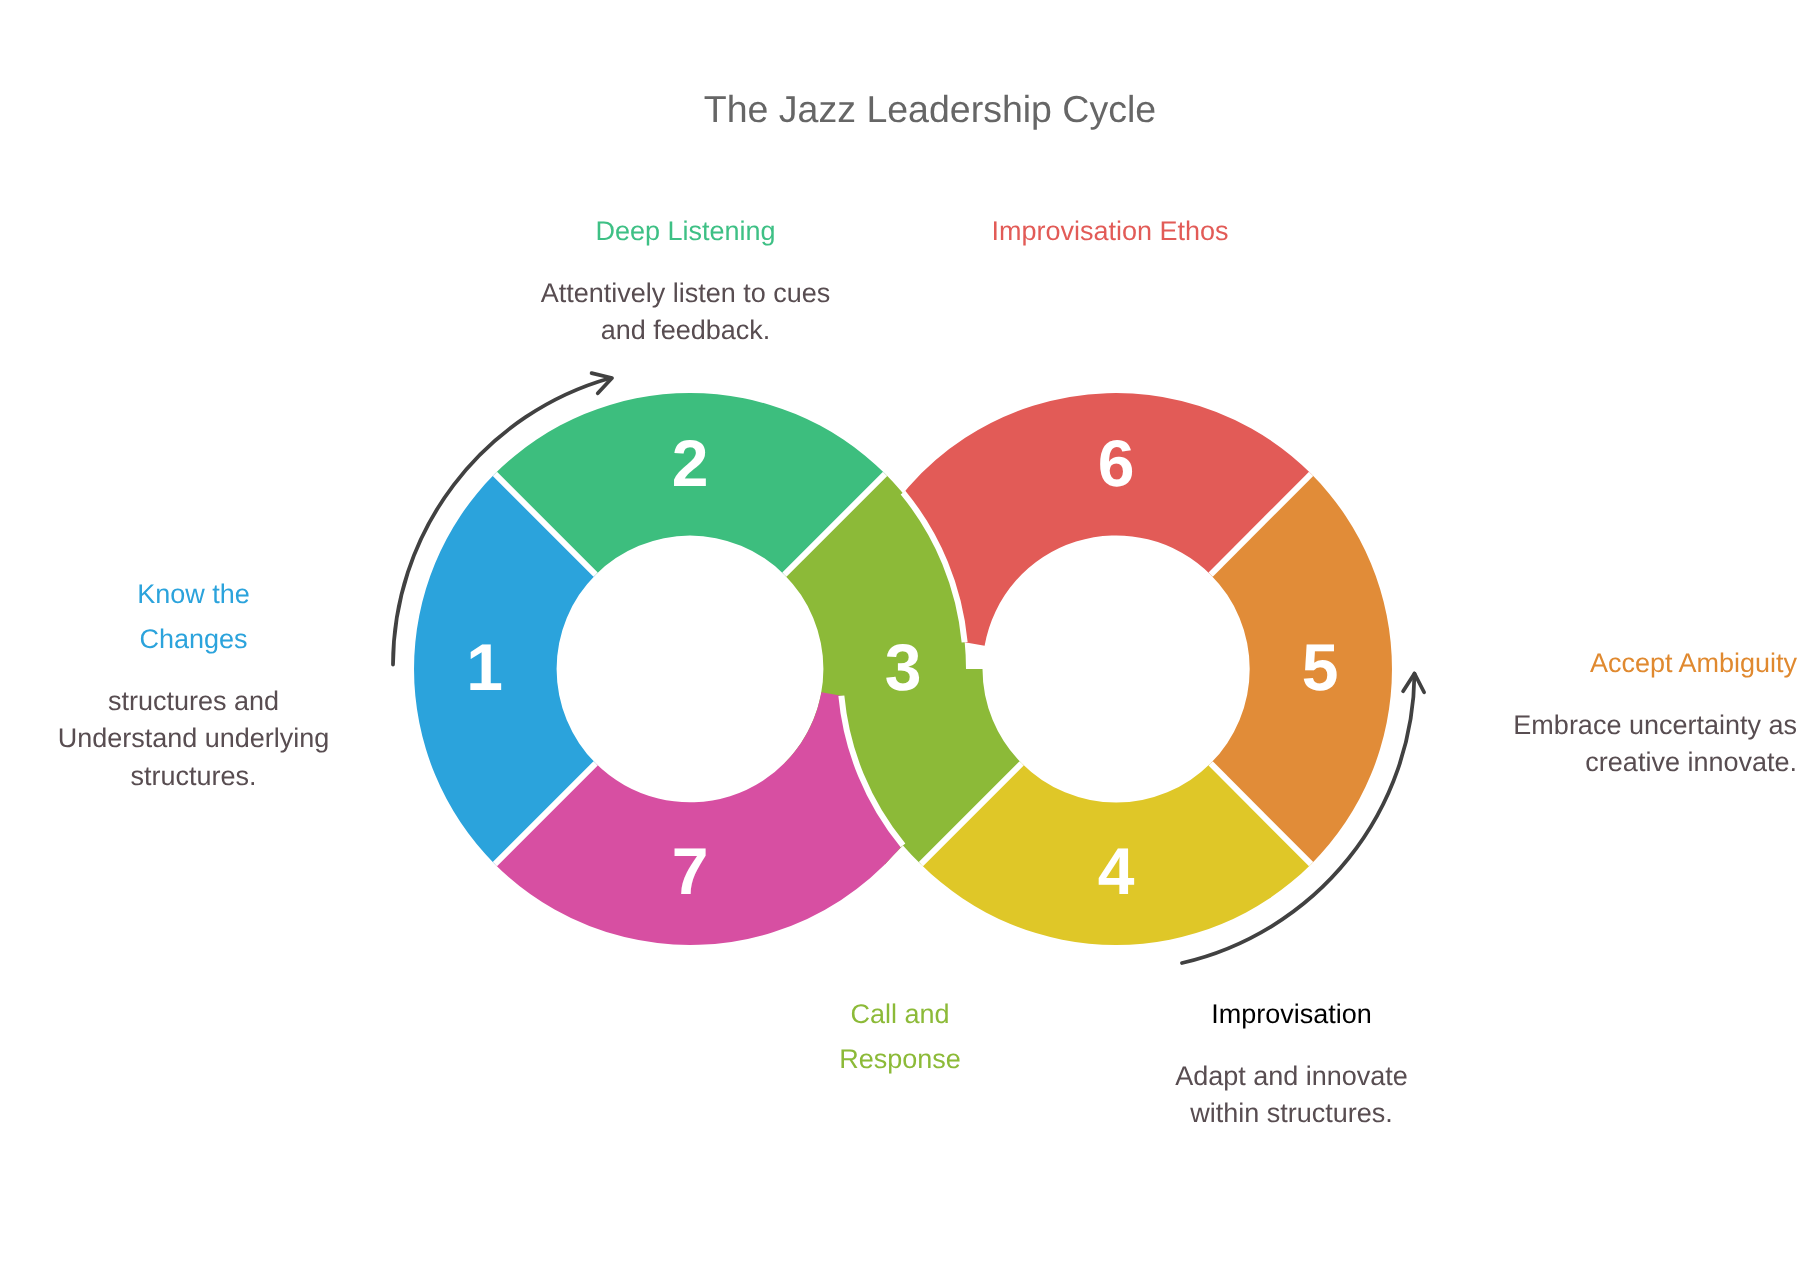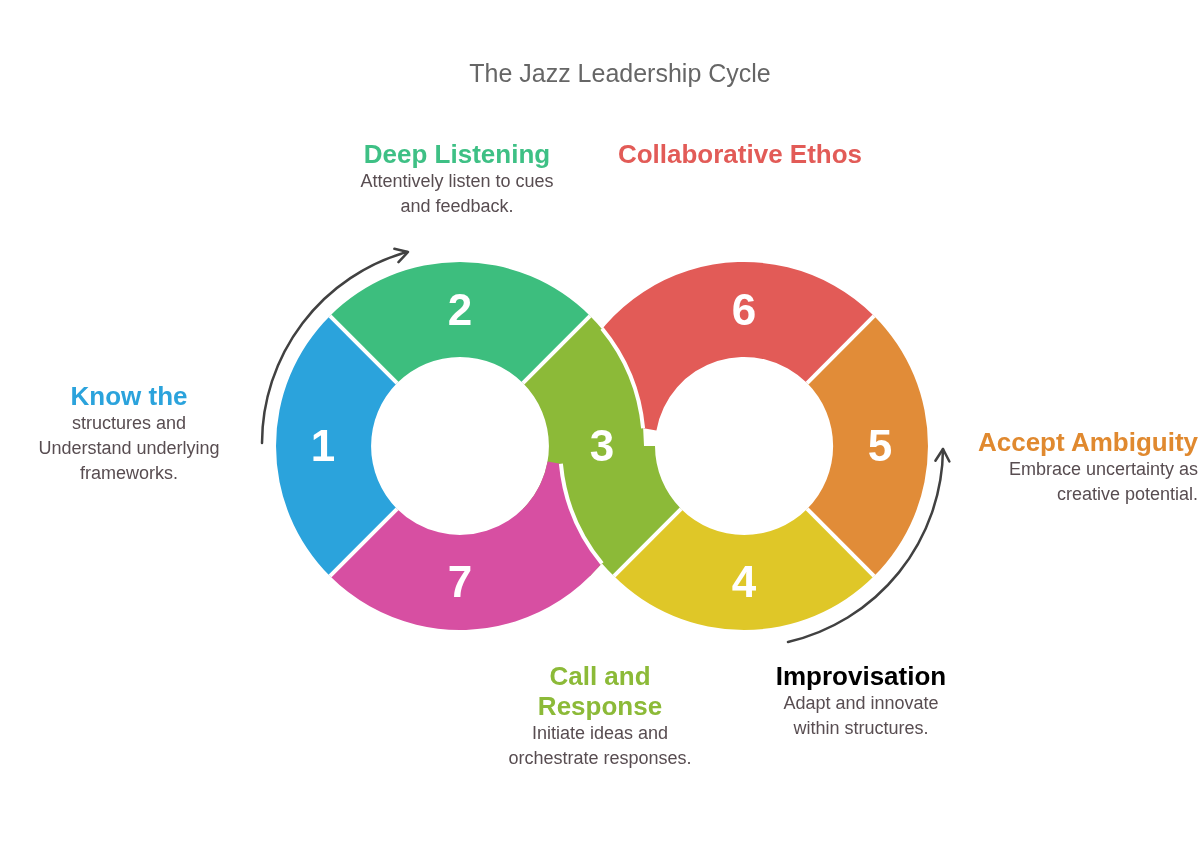--- a/index.html
+++ b/index.html
@@ -2,22 +2,22 @@
 <html><head>
 <meta charset="utf-8">
 <style>
   html,body{margin:0;padding:0;background:#fff;}
   .stage{position:relative;width:1200px;height:846px;background:#fff;overflow:hidden;
          font-family:"Liberation Sans",sans-serif;}
   .wheel-svg{position:absolute;left:0;top:0;}
   .page-title{position:absolute;left:0;top:58px;width:1200px;text-align:center;
               font-size:25px;line-height:30px;font-weight:400;}
   .callout{position:absolute;}
-  .callout .c-title{font-size:26px;font-weight:bold;line-height:30px;}
-  .callout .c-desc{font-size:18px;line-height:25px;}
+  .callout .c-title{font-size:18px;font-weight:normal;line-height:30px;}
+  .callout .c-desc{margin-top:14px;font-size:18px;line-height:25px;}
   .ta-c{text-align:center;} .ta-r{text-align:center;} .ta-l{text-align:left;}
   .seg-num{position:absolute;width:60px;height:60px;line-height:60px;text-align:center;
            font-size:44px;font-weight:bold;color:#fff;}
 </style>
 </head>
 <body>
 
 <div class="stage">
 
   <svg class="wheel-svg" width="1200" height="846" viewBox="0 0 1200 846">
@@ -81,51 +81,48 @@
 
   <div class="callout ta-c" style="left:307px;top:139px;width:300px;">
     <div class="c-title" style="color: rgb(62, 192, 133);">Deep Listening</div>
     <div class="c-desc" style="color: rgb(88, 77, 81);">
       <div>Attentively listen to cues</div>
       <div>and feedback.</div>
     </div>
   </div>
 
   <div class="callout ta-c" style="left:585px;top:139px;width:310px;">
-    <div class="c-title" style="color: rgb(226, 91, 87);">Collaborative Ethos</div>
+    <div class="c-title" style="color: rgb(226, 91, 87);">Improvisation Ethos</div>
   </div>
 
   <div class="callout ta-r" style="left:14px;top:381px;width:230px;">
     <div class="c-title" style="color: rgb(43, 163, 220);">
       <div>Know the</div>
+      <div>Changes</div>
     </div>
     <div class="c-desc" style="color: rgb(88, 77, 81);">
       <div>structures and</div>
       <div>Understand underlying</div>
-      <div>frameworks.</div>
+      <div>structures.</div>
     </div>
   </div>
 
   <div class="callout ta-l" style="left:958px;top:427px;width:240px;text-align:right;">
     <div class="c-title" style="color: rgb(224, 137, 47);">Accept Ambiguity</div>
     <div class="c-desc" style="color: rgb(88, 77, 81);">
       <div>Embrace uncertainty as</div>
-      <div>creative potential.</div>
+      <div>creative innovate.</div>
     </div>
   </div>
 
 
   <div class="callout ta-c" style="left:450px;top:661px;width:300px;">
     <div class="c-title" style="color: rgb(140, 186, 56);">
       <div>Call and</div>
       <div>Response</div>
-    </div>
-    <div class="c-desc" style="color: rgb(88, 77, 81);">
-      <div>Initiate ideas and</div>
-      <div>orchestrate responses.</div>
     </div>
   </div>
 
   <div class="callout ta-c" style="left:711px;top:661px;width:300px;">
     <div class="c-title" style="color: #000000;">Improvisation</div>
     <div class="c-desc" style="color: rgb(88, 77, 81);">
       <div>Adapt and innovate</div>
       <div>within structures.</div>
     </div>
   </div>

